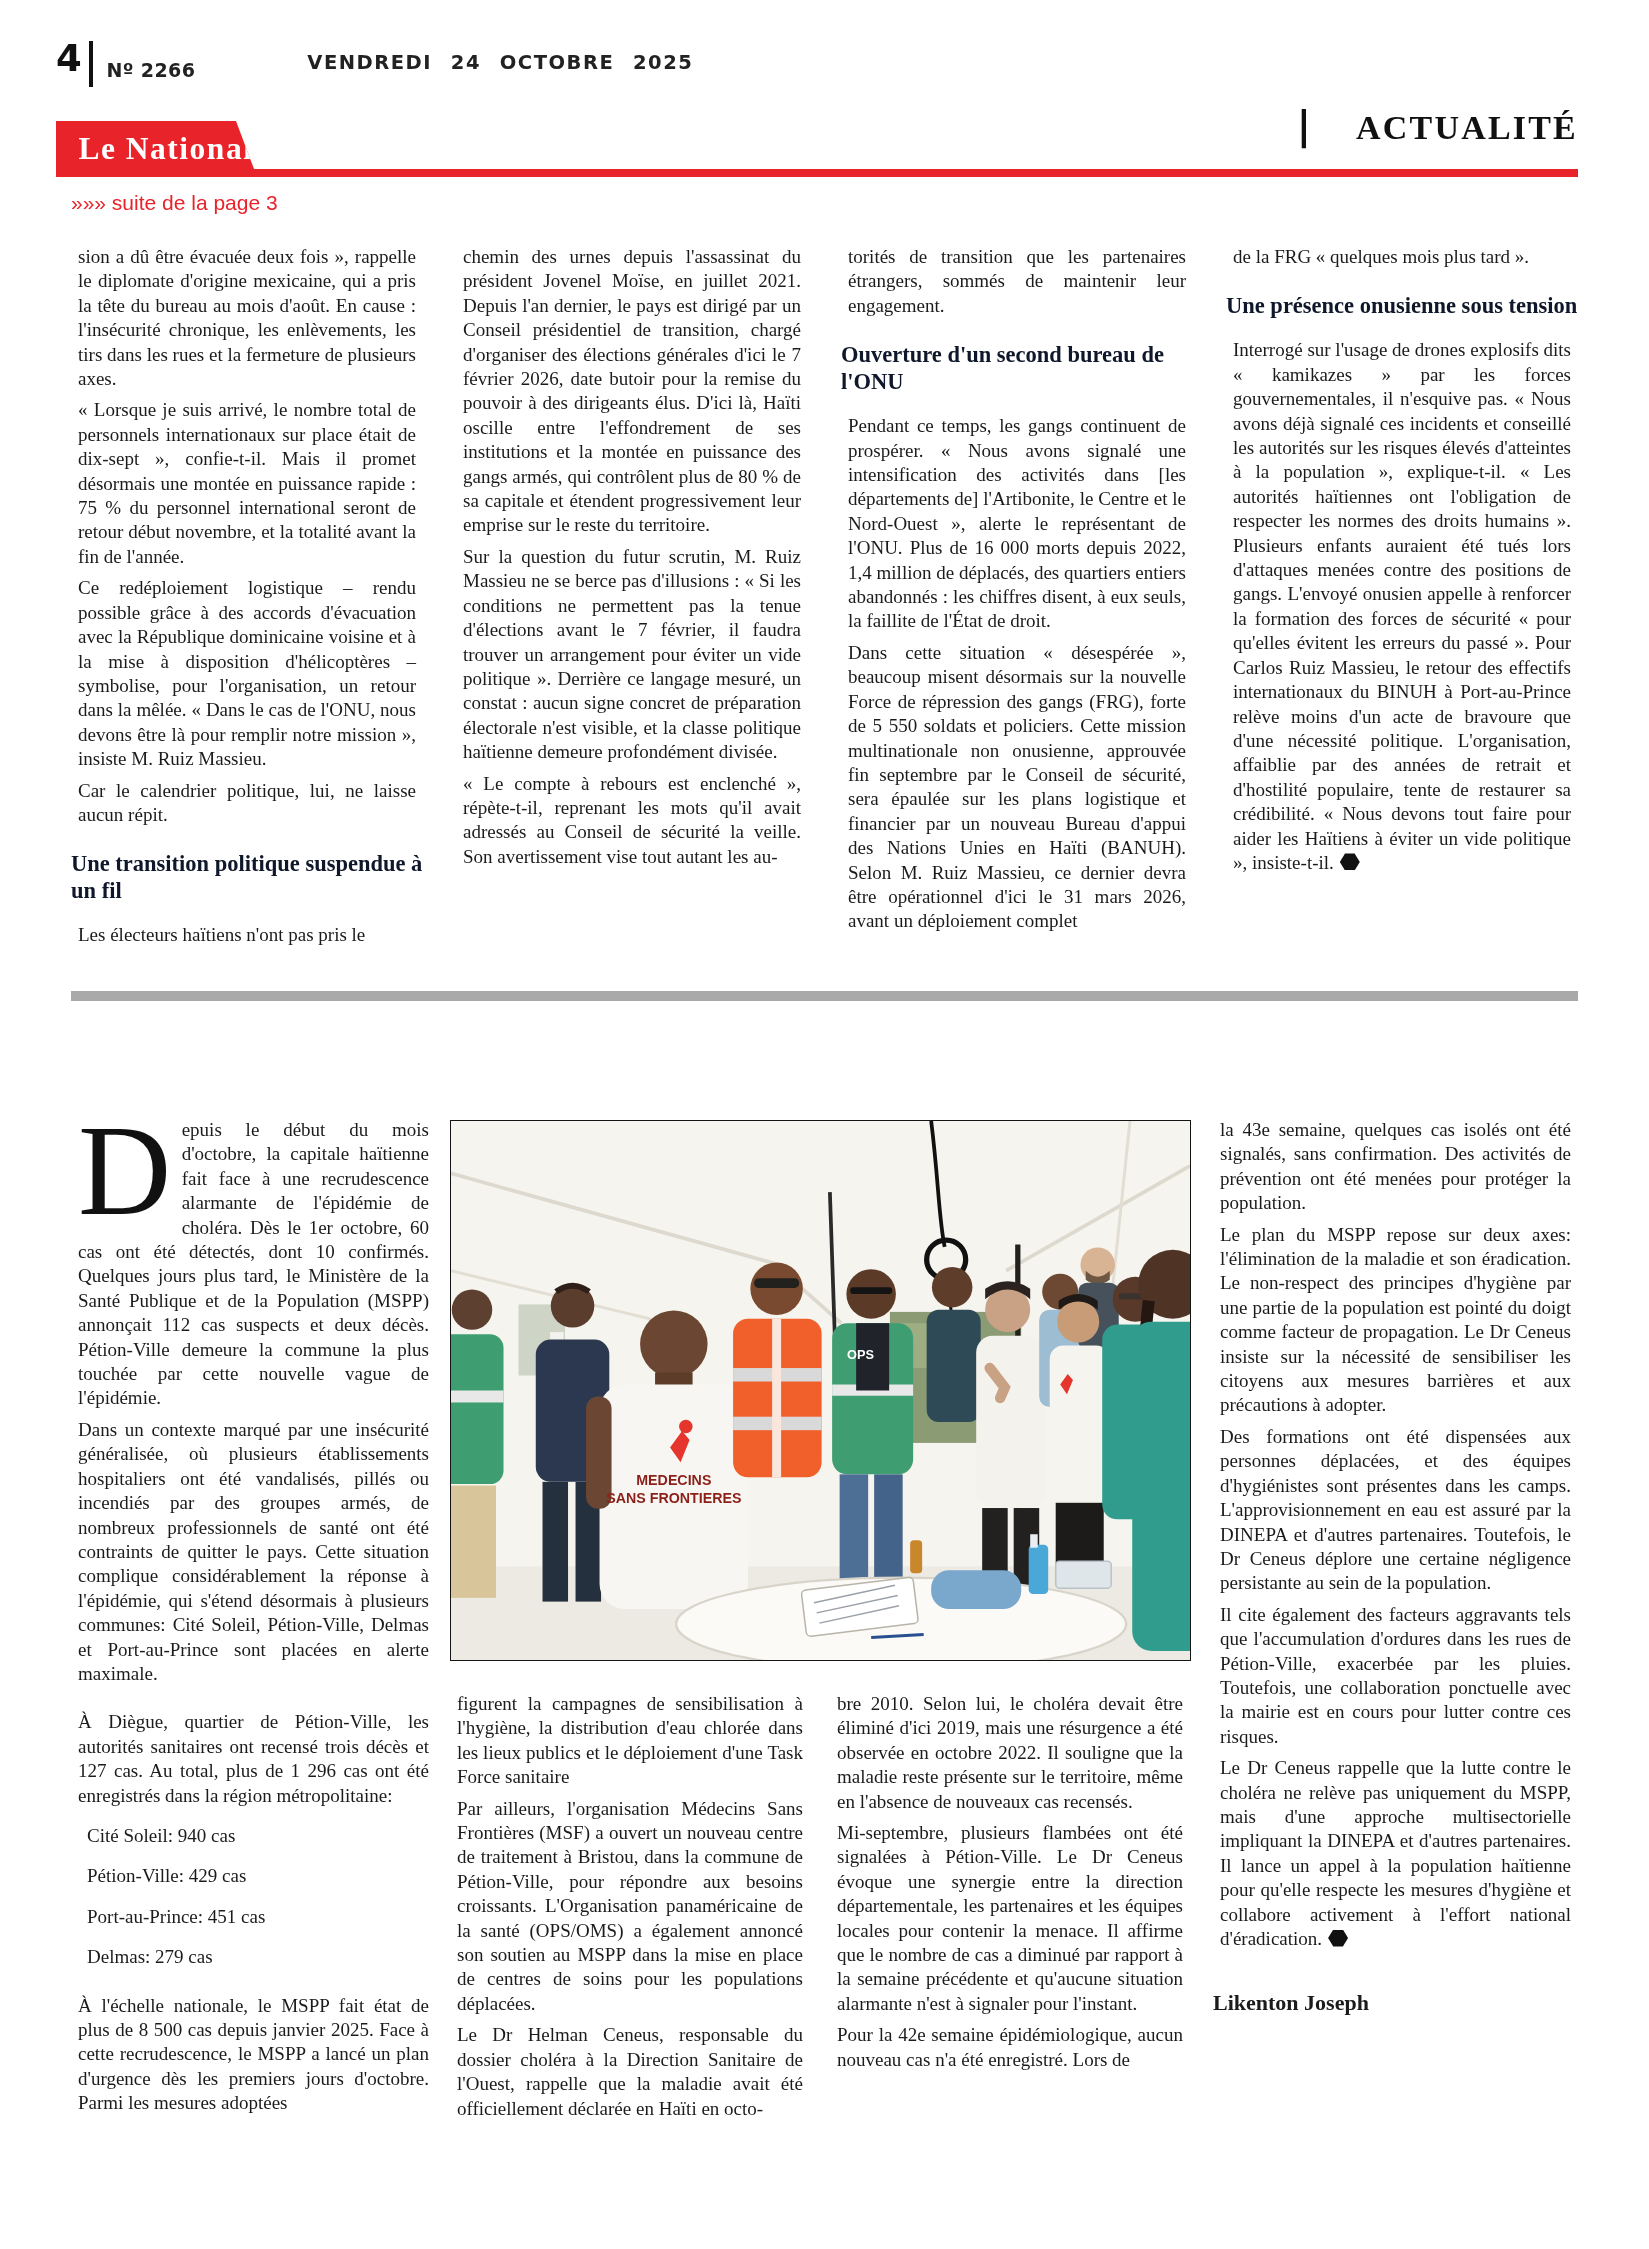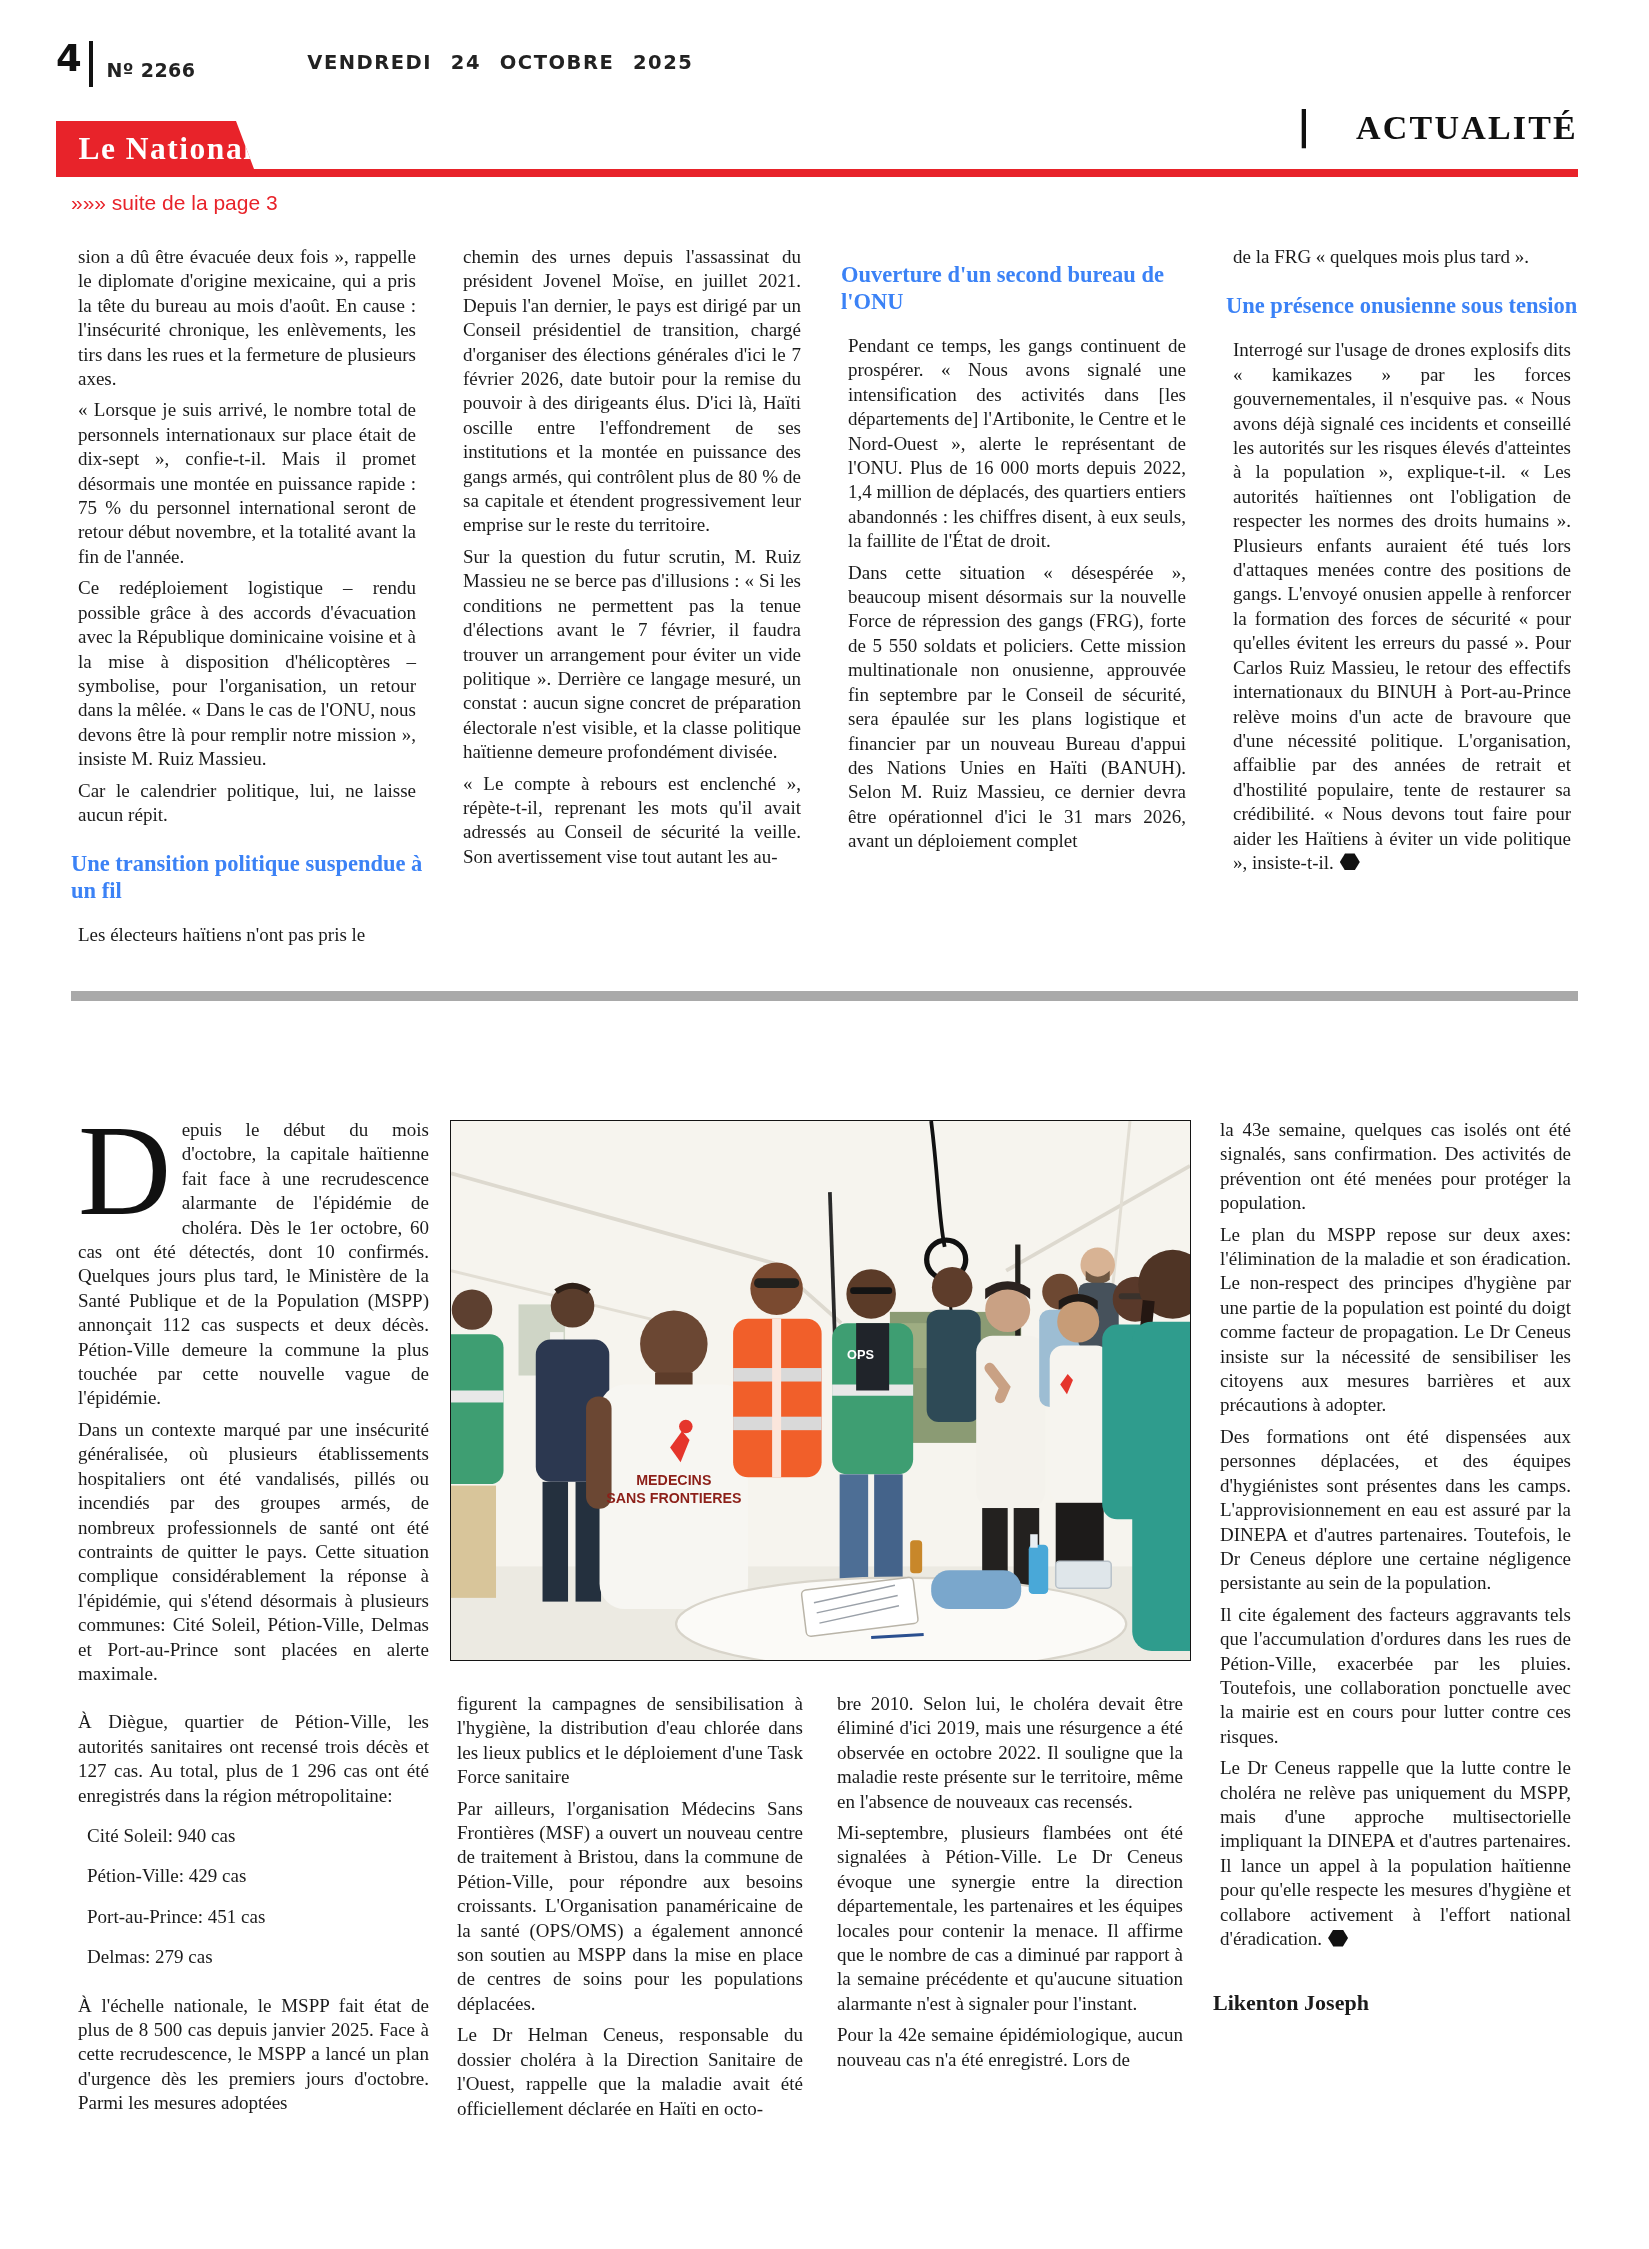--- a/index.html
+++ b/index.html
@@ -23,21 +23,21 @@
   .ribbon .masthead{color:#fff;font-size:31.5px;font-weight:bold;padding-left:22.5px;
         letter-spacing:1.5px;}
   .redline{position:absolute;left:56px;top:169px;width:1522px;height:8.2px;}
   .continuation{position:absolute;left:71px;top:191px;font-family:"Liberation Sans", sans-serif;
         font-size:21px;letter-spacing:0;}
   
   .article1{position:absolute;left:71px;top:238px;width:1507px;height:741px;
         display:flex;justify-content:space-between;}
   .col{width:352px;height:100%;overflow:hidden;}
   .para{margin:7px;font-size:19px;line-height:24.4px;text-align:justify;}
-  .subhead{margin:22.5px 0 19.5px 0;font-size:22.5px;line-height:27px;font-weight:bold;color:#3b82f6;}
+  .subhead{margin:22.5px 0 19.5px 0;font-size:22.5px;line-height:27px;font-weight:bold;color:#0f172a;}
   .endmark{display:inline-block;width:20px;height:17px;background:#111;margin-left:6px;
         vertical-align:-1.5px;clip-path:polygon(26% 0,74% 0,100% 50%,74% 100%,26% 100%,0 50%);}
   
   .divider{position:absolute;left:71px;top:991px;width:1507px;height:9.7px;background:#a9a9a9;}
   
   .headline{position:absolute;left:69px;top:1014px;width:1507px;margin:0;
         font-size:54px;line-height:58px;font-weight:bold;color:#141414;letter-spacing:-0.7px;}
   .article2{position:absolute;left:71px;top:1102px;width:1507px;height:1147px;}
   .a2-left{position:absolute;left:0;top:9px;width:365px;height:1072px;overflow:hidden;}
   .a2-right{position:absolute;left:1142px;top:9px;width:365px;height:1110px;overflow:hidden;}
@@ -84,20 +84,21 @@
       <p class="para">Car le calendrier politique, lui, ne laisse aucun répit.</p>
       <h3 class="subhead">Une transition politique suspendue à un fil</h3>
       <p class="para">Les électeurs haïtiens n'ont pas pris le</p>
     </div>
     <div class="col">
       <p class="para">chemin des urnes depuis l'assassinat du président Jovenel Moïse, en juillet 2021. Depuis l'an dernier, le pays est dirigé par un Conseil présidentiel de transition, chargé d'organiser des élections générales d'ici le 7 février 2026, date butoir pour la remise du pouvoir à des dirigeants élus. D'ici là, Haïti oscille entre l'effondrement de ses institutions et la montée en puissance des gangs armés, qui contrôlent plus de 80 % de sa capitale et étendent progressivement leur emprise sur le reste du territoire.</p>
       <p class="para">Sur la question du futur scrutin, M. Ruiz Massieu ne se berce pas d'illusions : « Si les conditions ne permettent pas la tenue d'élections avant le 7 février, il faudra trouver un arrangement pour éviter un vide politique ». Derrière ce langage mesuré, un constat : aucun signe concret de préparation électorale n'est visible, et la classe politique haïtienne demeure profondément divisée.</p>
       <p class="para">« Le compte à rebours est enclenché », répète-t-il, reprenant les mots qu'il avait adressés au Conseil de sécurité la veille. Son avertissement vise tout autant les au-</p>
     </div>
     <div class="col">
+      <p class="para">torités de transition que les partenaires étrangers, sommés de maintenir leur engagement.</p>
       <h3 class="subhead">Ouverture d'un second bureau de l'ONU</h3>
       <p class="para">Pendant ce temps, les gangs continuent de prospérer. « Nous avons signalé une intensification des activités dans [les départements de] l'Artibonite, le Centre et le Nord-Ouest », alerte le représentant de l'ONU. Plus de 16 000 morts depuis 2022, 1,4 million de déplacés, des quartiers entiers abandonnés : les chiffres disent, à eux seuls, la faillite de l'État de droit.</p>
       <p class="para">Dans cette situation « désespérée », beaucoup misent désormais sur la nouvelle Force de répression des gangs (FRG), forte de 5 550 soldats et policiers. Cette mission multinationale non onusienne, approuvée fin septembre par le Conseil de sécurité, sera épaulée sur les plans logistique et financier par un nouveau Bureau d'appui des Nations Unies en Haïti (BANUH). Selon M. Ruiz Massieu, ce dernier devra être opérationnel d'ici le 31 mars 2026, avant un déploiement complet</p>
     </div>
     <div class="col">
       <p class="para">de la FRG « quelques mois plus tard ».</p>
       <h3 class="subhead">Une présence onusienne sous tension</h3>
       <p class="para"><span>Interrogé sur l'usage de drones explosifs dits « kamikazes » par les forces gouvernementales, il n'esquive pas. « Nous avons déjà signalé ces incidents et conseillé les autorités sur les risques élevés d'atteintes à la population », explique-t-il. « Les autorités haïtiennes ont l'obligation de respecter les normes des droits humains ». Plusieurs enfants auraient été tués lors d'attaques menées contre des positions de gangs. L'envoyé onusien appelle à renforcer la formation des forces de sécurité « pour qu'elles évitent les erreurs du passé ». Pour Carlos Ruiz Massieu, le retour des effectifs internationaux du BINUH à Port-au-Prince relève moins d'un acte de bravoure que d'une nécessité politique. L'organisation, affaiblie par des années de retrait et d'hostilité populaire, tente de restaurer sa crédibilité. « Nous devons tout faire pour aider les Haïtiens à éviter un vide politique », insiste-t-il.</span><span class="endmark"></span></p>
     </div>
   </div>

